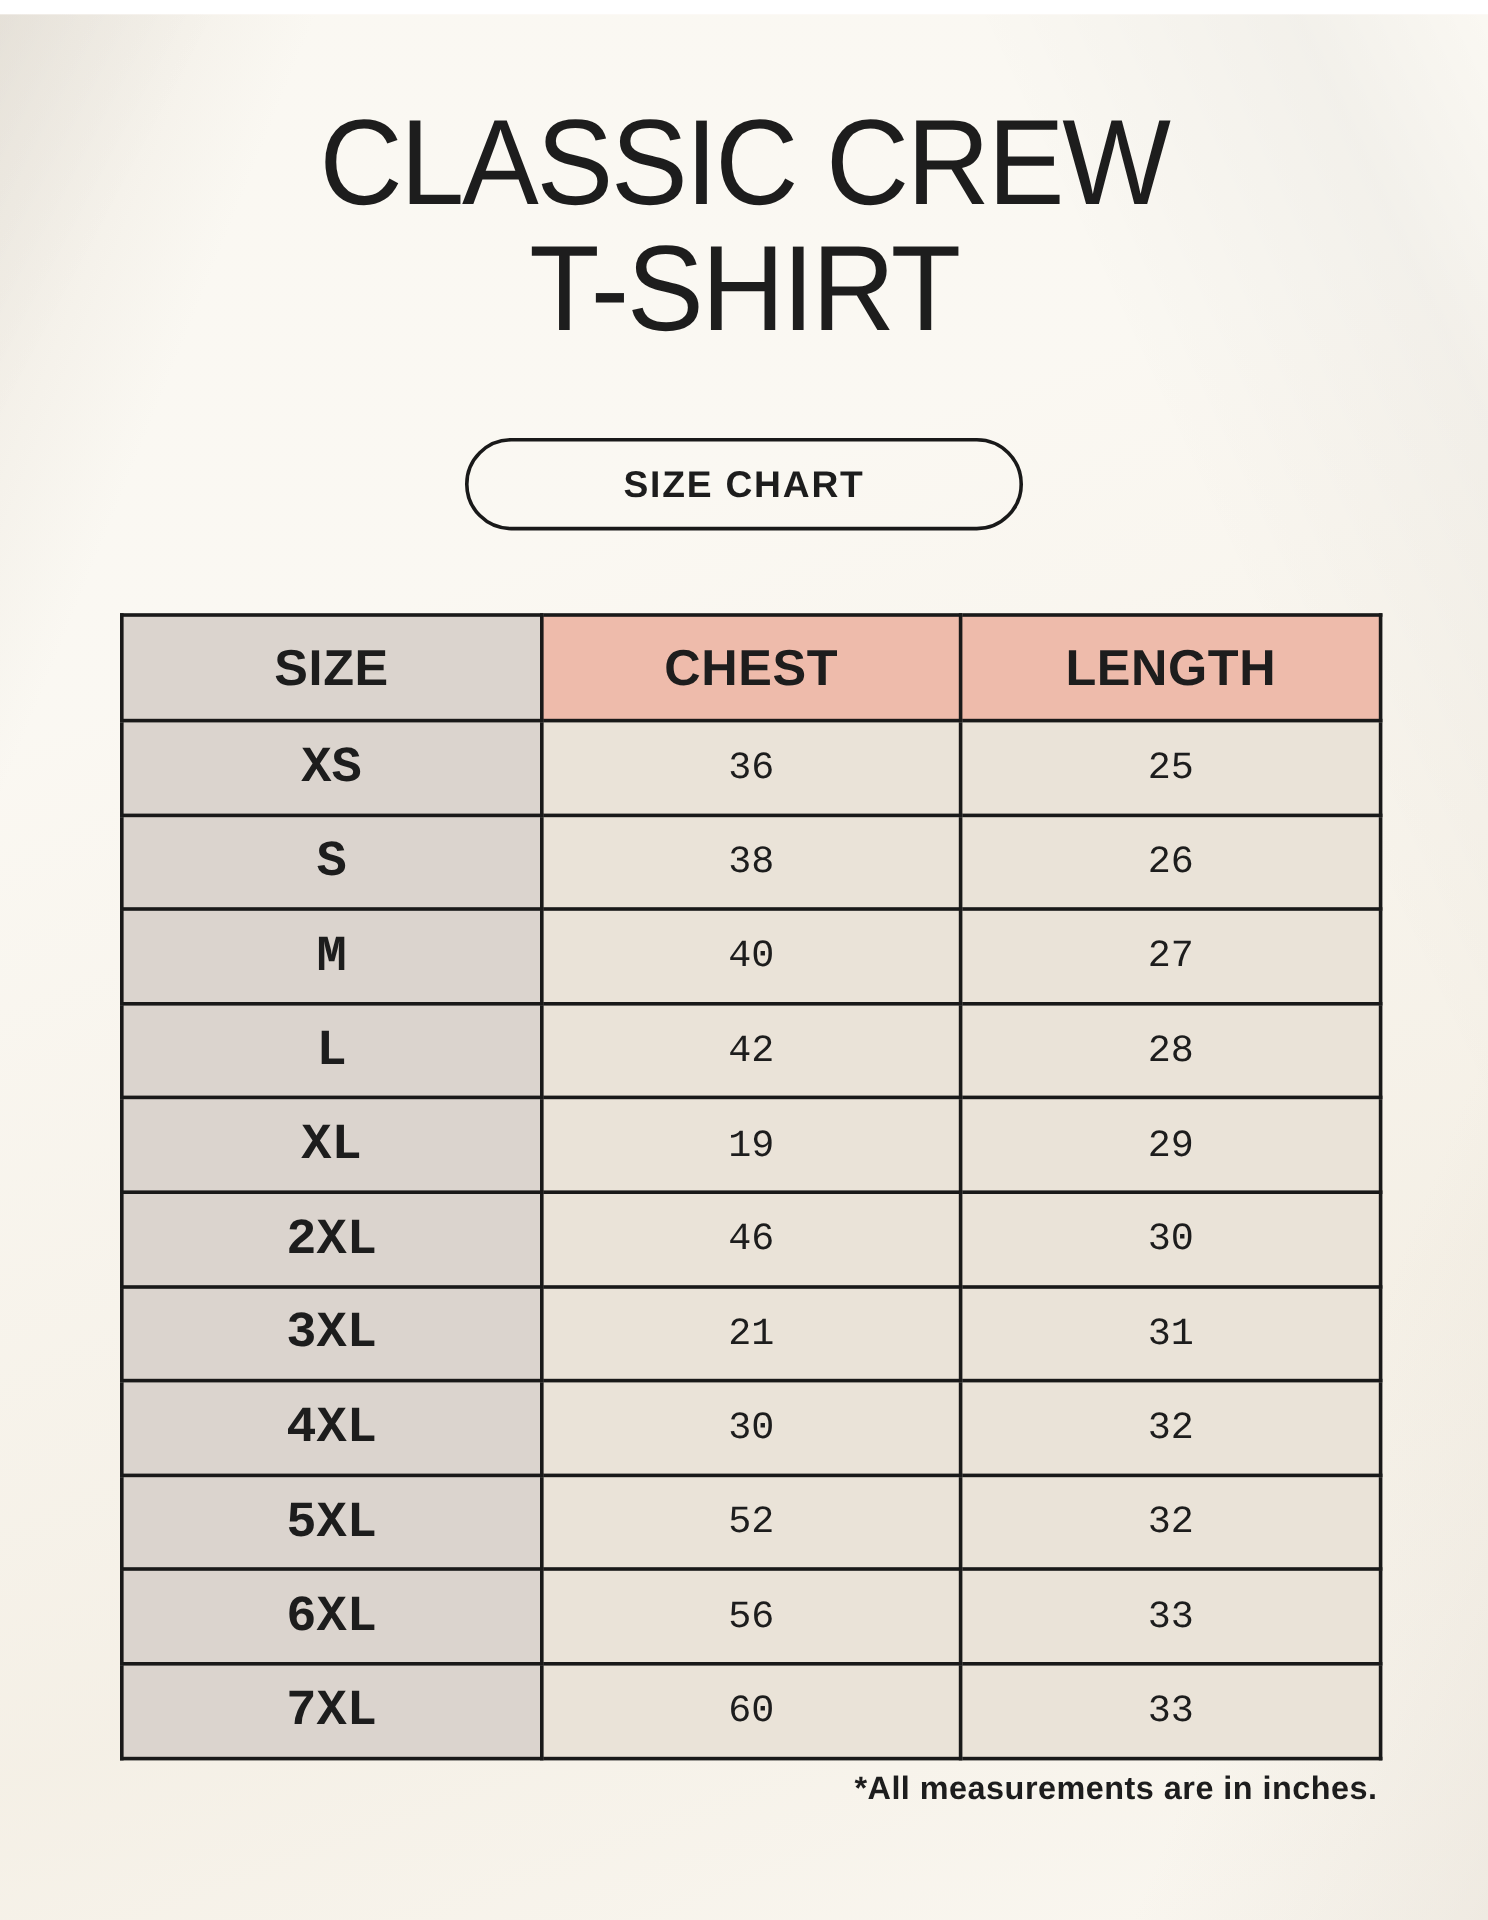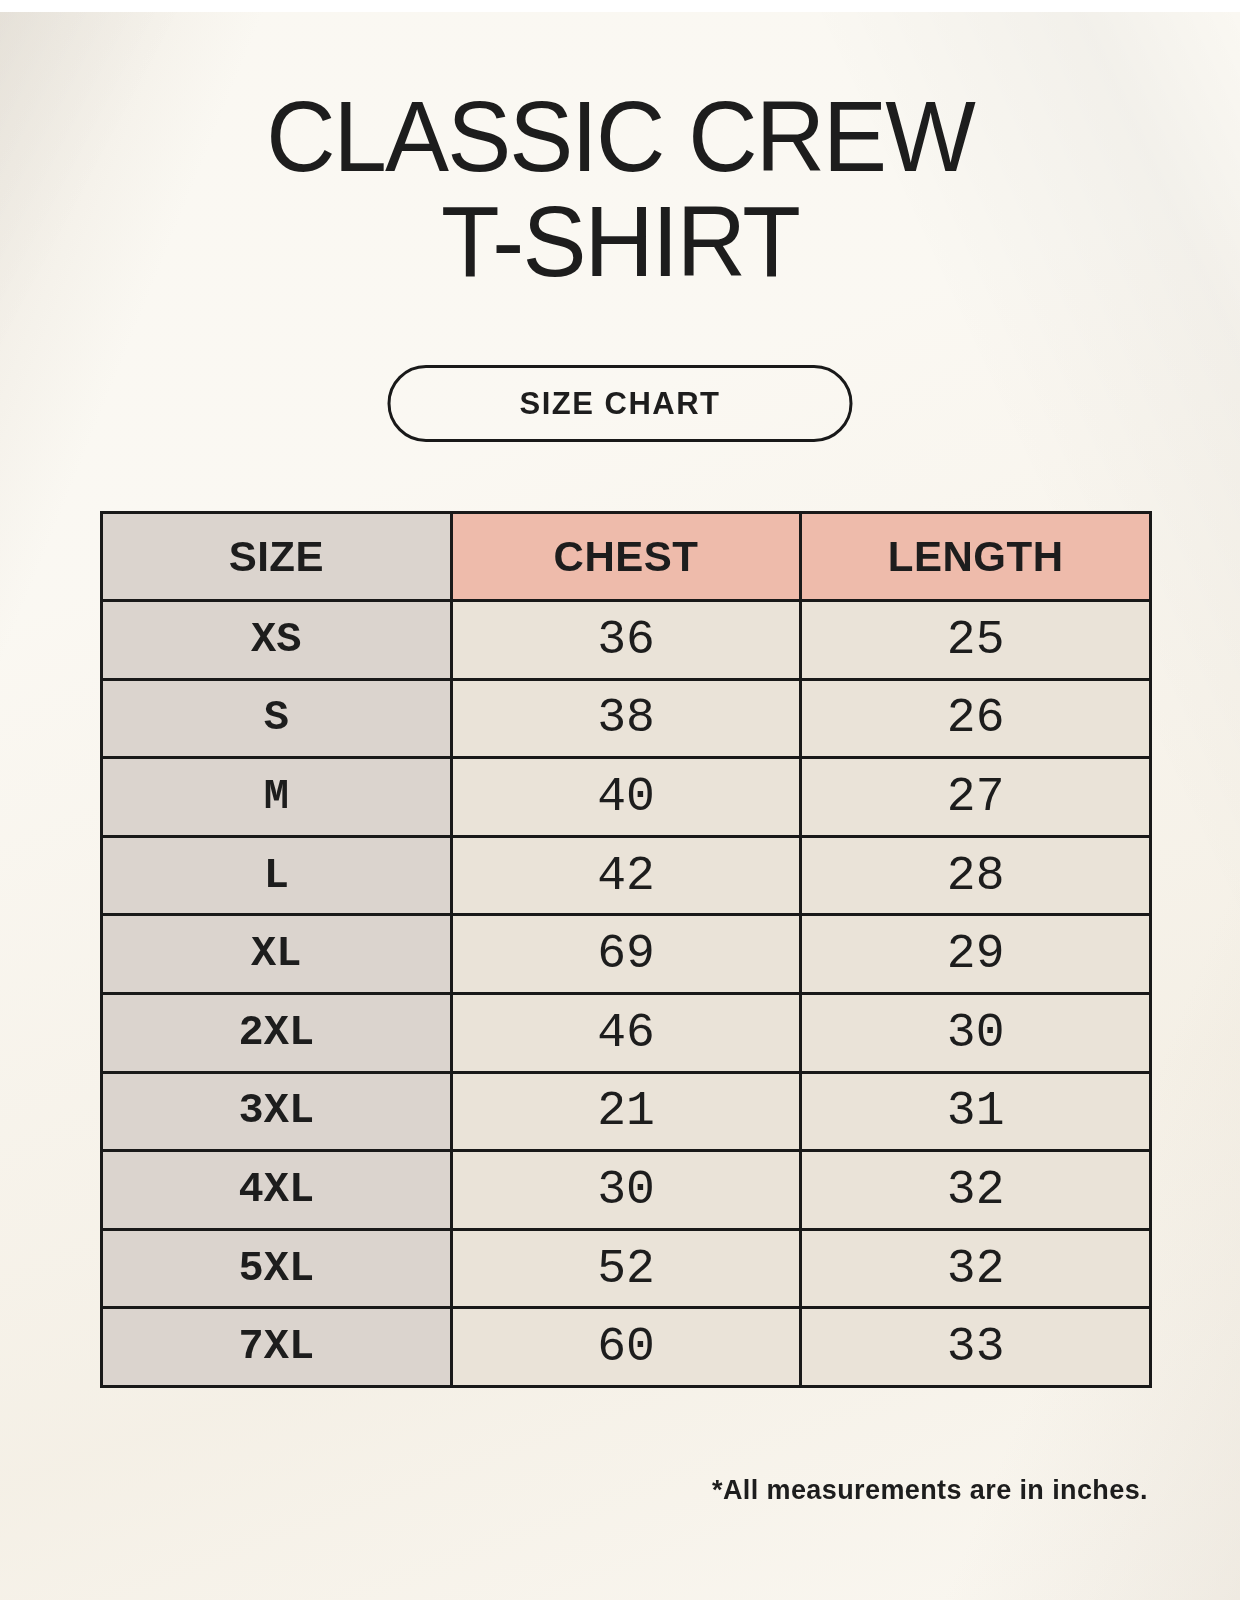--- a/index.html
+++ b/index.html
@@ -101,21 +101,21 @@
   thead th {
     font-size: 42px;
     font-weight: 700;
     letter-spacing: 0.5px;
   }
   tbody th.c-size {
     font-size: 42px;
     font-weight: 700;
   }
   tbody td.c-val {
-    font-size: 48px;
+    font-size: 32px;
     font-weight: 400;
   }
 
   .footnote {
     position: absolute;
     top: 1463px;
     right: 92px;
     font-size: 27px;
     font-weight: 700;
     letter-spacing: 0.4px;
@@ -160,21 +160,21 @@
           <td class="c-val">40</td>
           <td class="c-val">27</td>
         </tr>
         <tr>
           <th class="c-size">L</th>
           <td class="c-val">42</td>
           <td class="c-val">28</td>
         </tr>
         <tr>
           <th class="c-size">XL</th>
-          <td class="c-val">69</td>
+          <td class="c-val">19</td>
           <td class="c-val">29</td>
         </tr>
         <tr>
           <th class="c-size">2XL</th>
           <td class="c-val">46</td>
           <td class="c-val">30</td>
         </tr>
         <tr>
           <th class="c-size">3XL</th>
           <td class="c-val">21</td>
@@ -184,20 +184,25 @@
           <th class="c-size">4XL</th>
           <td class="c-val">30</td>
           <td class="c-val">32</td>
         </tr>
         <tr>
           <th class="c-size">5XL</th>
           <td class="c-val">52</td>
           <td class="c-val">32</td>
         </tr>
         <tr>
+          <th class="c-size">6XL</th>
+          <td class="c-val">56</td>
+          <td class="c-val">33</td>
+        </tr>
+        <tr>
           <th class="c-size">7XL</th>
           <td class="c-val">60</td>
           <td class="c-val">33</td>
         </tr>
       </tbody>
   </table>
 
   <div class="footnote">*All measurements are in inches.</div>
 
 </div>

